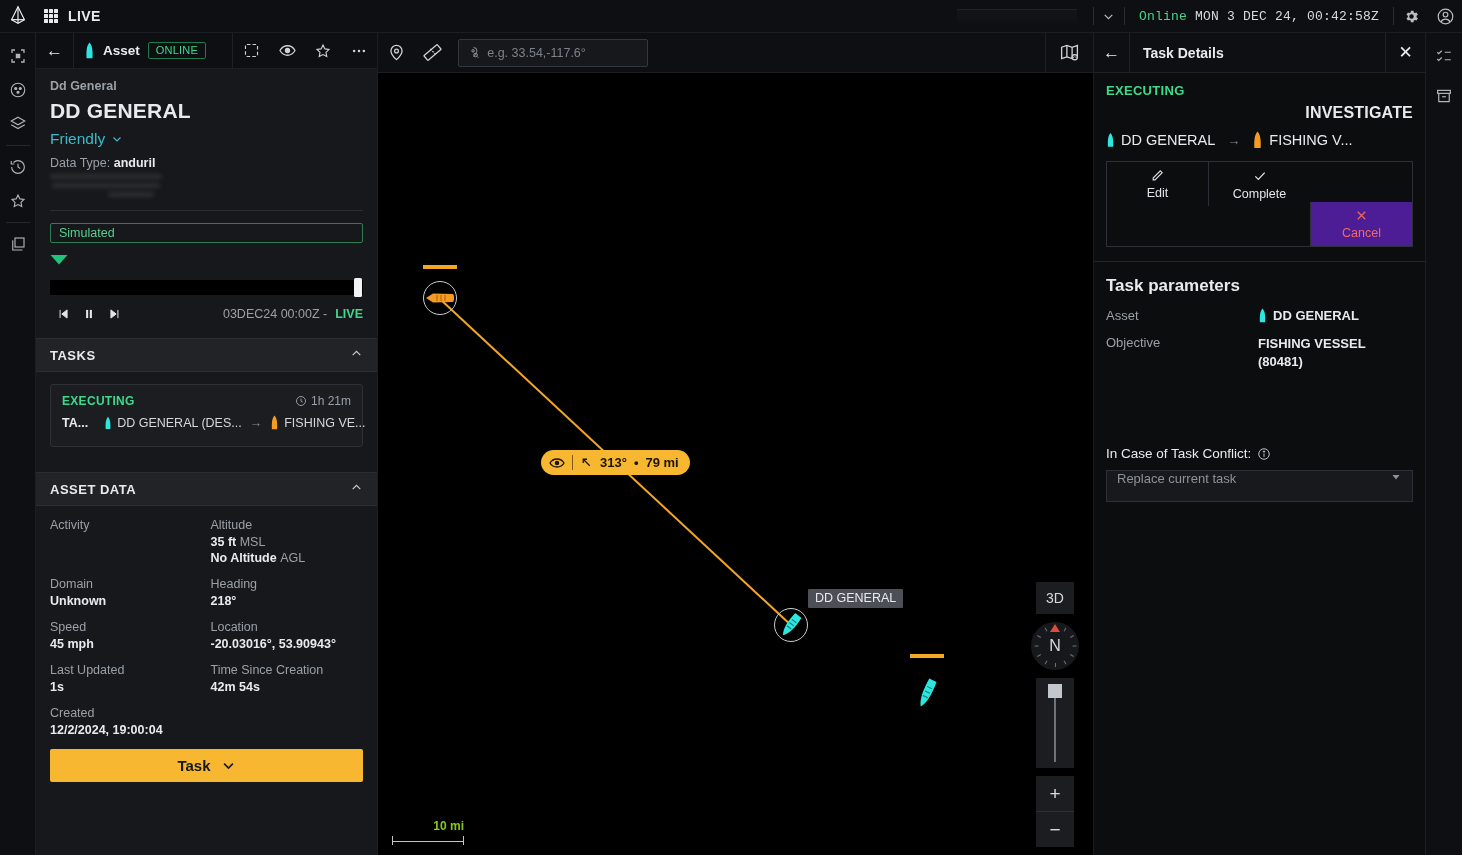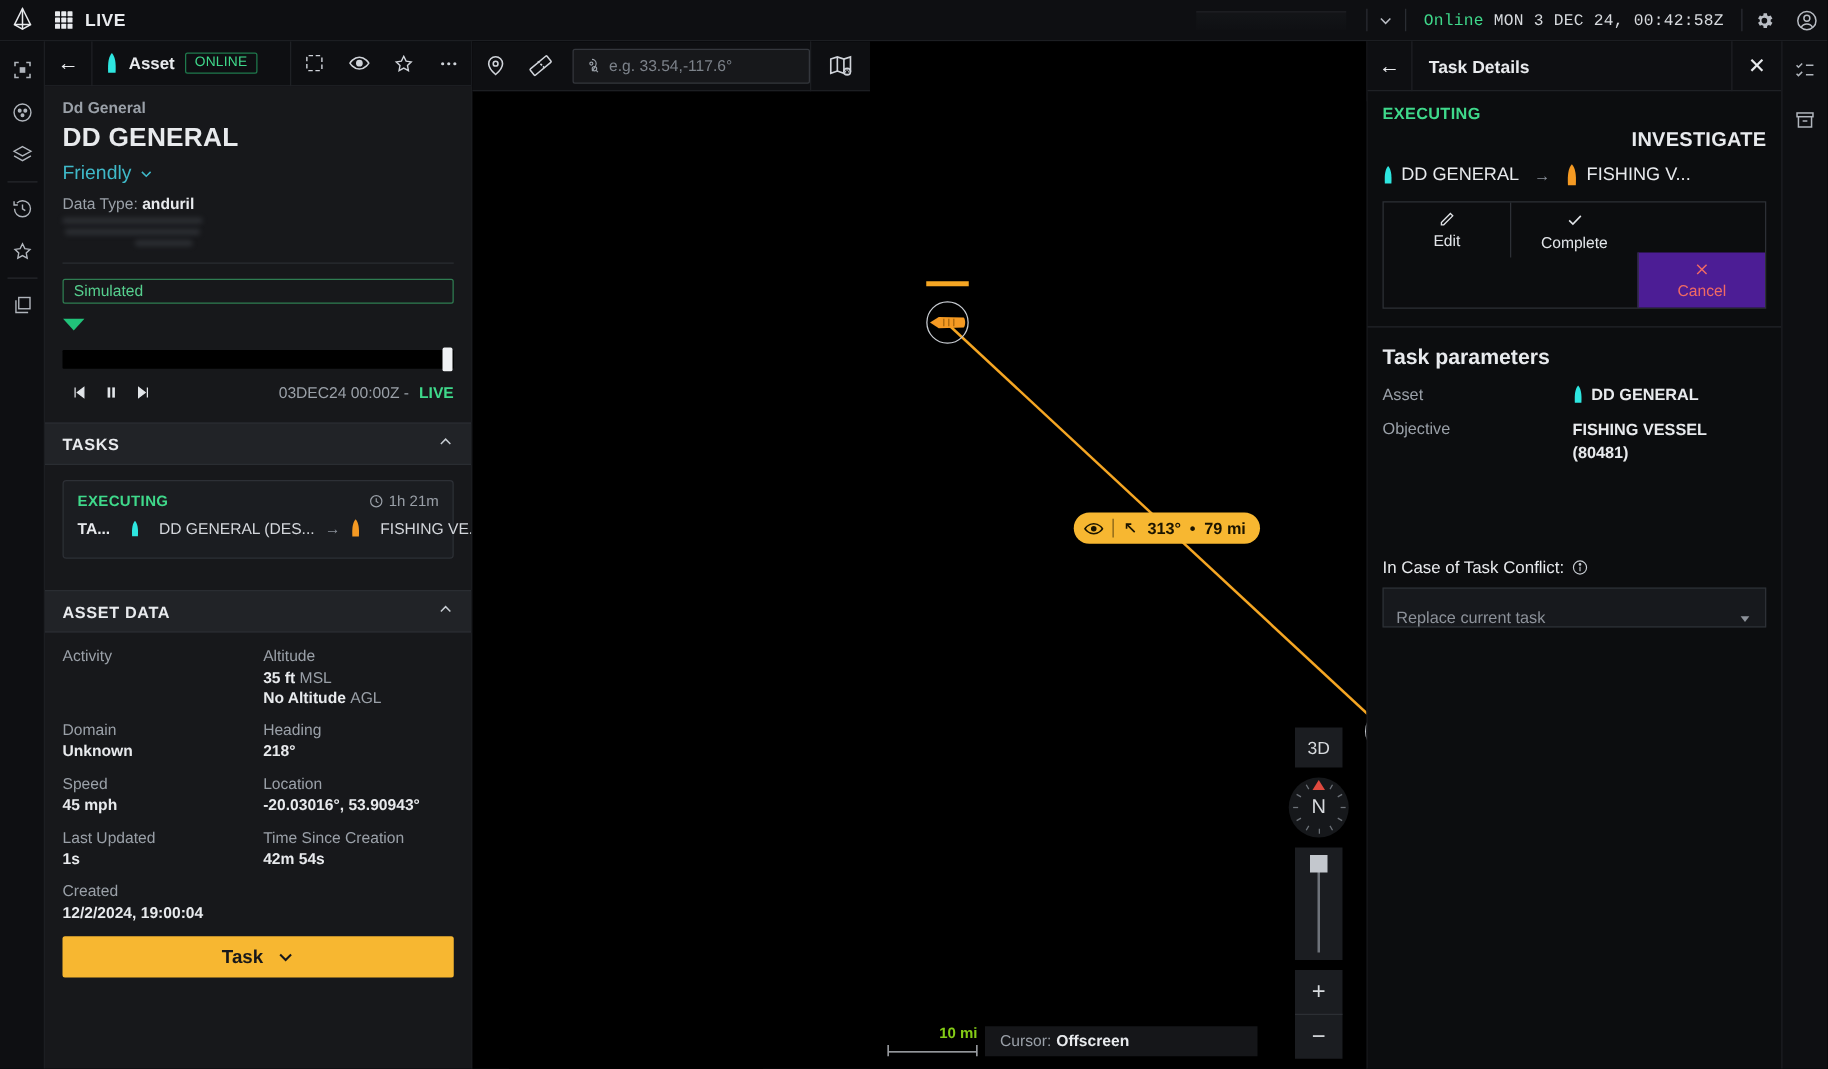--- a/index.html
+++ b/index.html
@@ -139,37 +139,37 @@
   .task-card {
     margin: 12px 14px; border:1px solid #2d3036; background:#1b1d21; border-radius:3px;
     padding: 9px 11px 16px; cursor:pointer;
   }
   .tc-row1 { display:flex; align-items:center; justify-content:space-between; }
   .tc-exec { color:#3fd98b; font-size:12px; font-weight:bold; letter-spacing:.3px; }
   .tc-dur { color:#9aa0a8; font-size:12px; display:flex; align-items:center; gap:4px; }
   .tc-row2 { display:flex; align-items:center; gap:8px; margin-top:7px; font-size:12.5px; }
   .tc-name { font-weight:bold; }
   .tc-vsep { width:1px; height:15px; background:#3a3d43; }
-  .tc-ent { display:flex; align-items:flex-end; gap:15px; color:#d4d7dc; white-space:nowrap; }
+  .tc-ent { display:flex; align-items:flex-end; gap:5px; color:#d4d7dc; white-space:nowrap; }
   .tc-arrow { color:#8a9099; }
 
   .data-grid { padding: 12px 14px 4px; display:grid; grid-template-columns: 1fr 1fr; row-gap: 12px; column-gap: 8px;}
   .dg-lbl { color:#9aa0a8; font-size:12.5px; }
   .dg-val { font-size:12.5px; font-weight:bold; margin-top:3px; }
   .dg-val .dim { color:#9aa0a8; font-weight:normal; }
   .dg-cell.tall .dg-val + .dg-val { margin-top:2px; }
 
   .task-btn {
     margin: 8px 14px; height: 33px; background:#f7b731; color:#17181b;
     display:flex; align-items:center; justify-content:center; gap:10px;
     font-weight:bold; font-size:15px; border-radius:2px; cursor:pointer;
   }
 
   
-  .map-wrap { flex:1; position:relative; min-width:0; background:#000; display:flex; }
+  .map-wrap { flex:1; position:relative; min-width:0; background:#000; display:flex; flex-direction:column; }
   .map-toolbar {
     height: 40px; flex:0 0 40px; background:#0e0f12; border-bottom:1px solid #1c1e22;
     display:flex; align-items:center; position:relative;
   }
   .mt-icon { width:36px;height:40px;display:flex;align-items:center;justify-content:center;color:#cfd3d9;cursor:pointer;}
   .mt-search {
     margin-left: 8px; width: 190px; height: 28px; background:#17181b; border:1px solid #34373d;
     border-radius:2px; display:flex; align-items:center; gap:7px; padding: 0 8px; cursor:text;
   }
   .mt-search input {
@@ -262,21 +262,21 @@
   .rp-params { padding: 14px 12px 0; }
   .rp-params h3 { font-size:17px; font-weight:bold; }
   .rp-prow { display:flex; margin-top:12px; font-size:13px; }
   .rp-prow .k { width: 152px; flex:0 0 152px; color:#9aa0a8; }
   .rp-prow .v { font-weight:bold; display:flex; align-items:center; gap:6px; }
   .rp-prow .v.multiline { display:block; line-height:1.35; }
   .rp-conflict { padding: 0 12px; margin-top: 76px; }
   .rp-conflict .lbl { font-size:13.5px; display:flex; align-items:center; gap:6px; }
   .rp-select {
     margin-top:9px; height:32px; background:#17191d; border:1px solid #2d3036;
-    display:flex; align-items:flex-end; justify-content:space-between; padding: 0 10px;
+    display:flex; align-items:flex-start; justify-content:space-between; padding: 0 10px;
     color:#8d929a; font-size:13px; cursor:pointer;
   }
 
   
   .right-rail {
     width: 37px; flex:0 0 37px; background:#0e0f12; border-left:1px solid #1c1e22;
     display:flex; flex-direction:column; align-items:center; padding-top:6px;
   }
 </style>
 </head>
@@ -671,24 +671,20 @@
             <div>+</div>
             <div class="sep"></div>
             <div>−</div>
           </div>
         </div>
 
         <div class="scale-box">
           <div class="scale-label">10 mi</div>
           <div class="scale-ruler"></div>
         </div>
-        <div class="cursor-box">
-          <span>Cursor:</span>
-          <b>Offscreen</b>
-        </div>
       </div>
     </div>
 
     <div class="right-panel">
       <div class="rp-head">
         <div class="rp-back">←</div>
         <div class="rp-title">Task Details</div>
         <div class="rp-close">✕</div>
       </div>
       <div class="rp-body">

